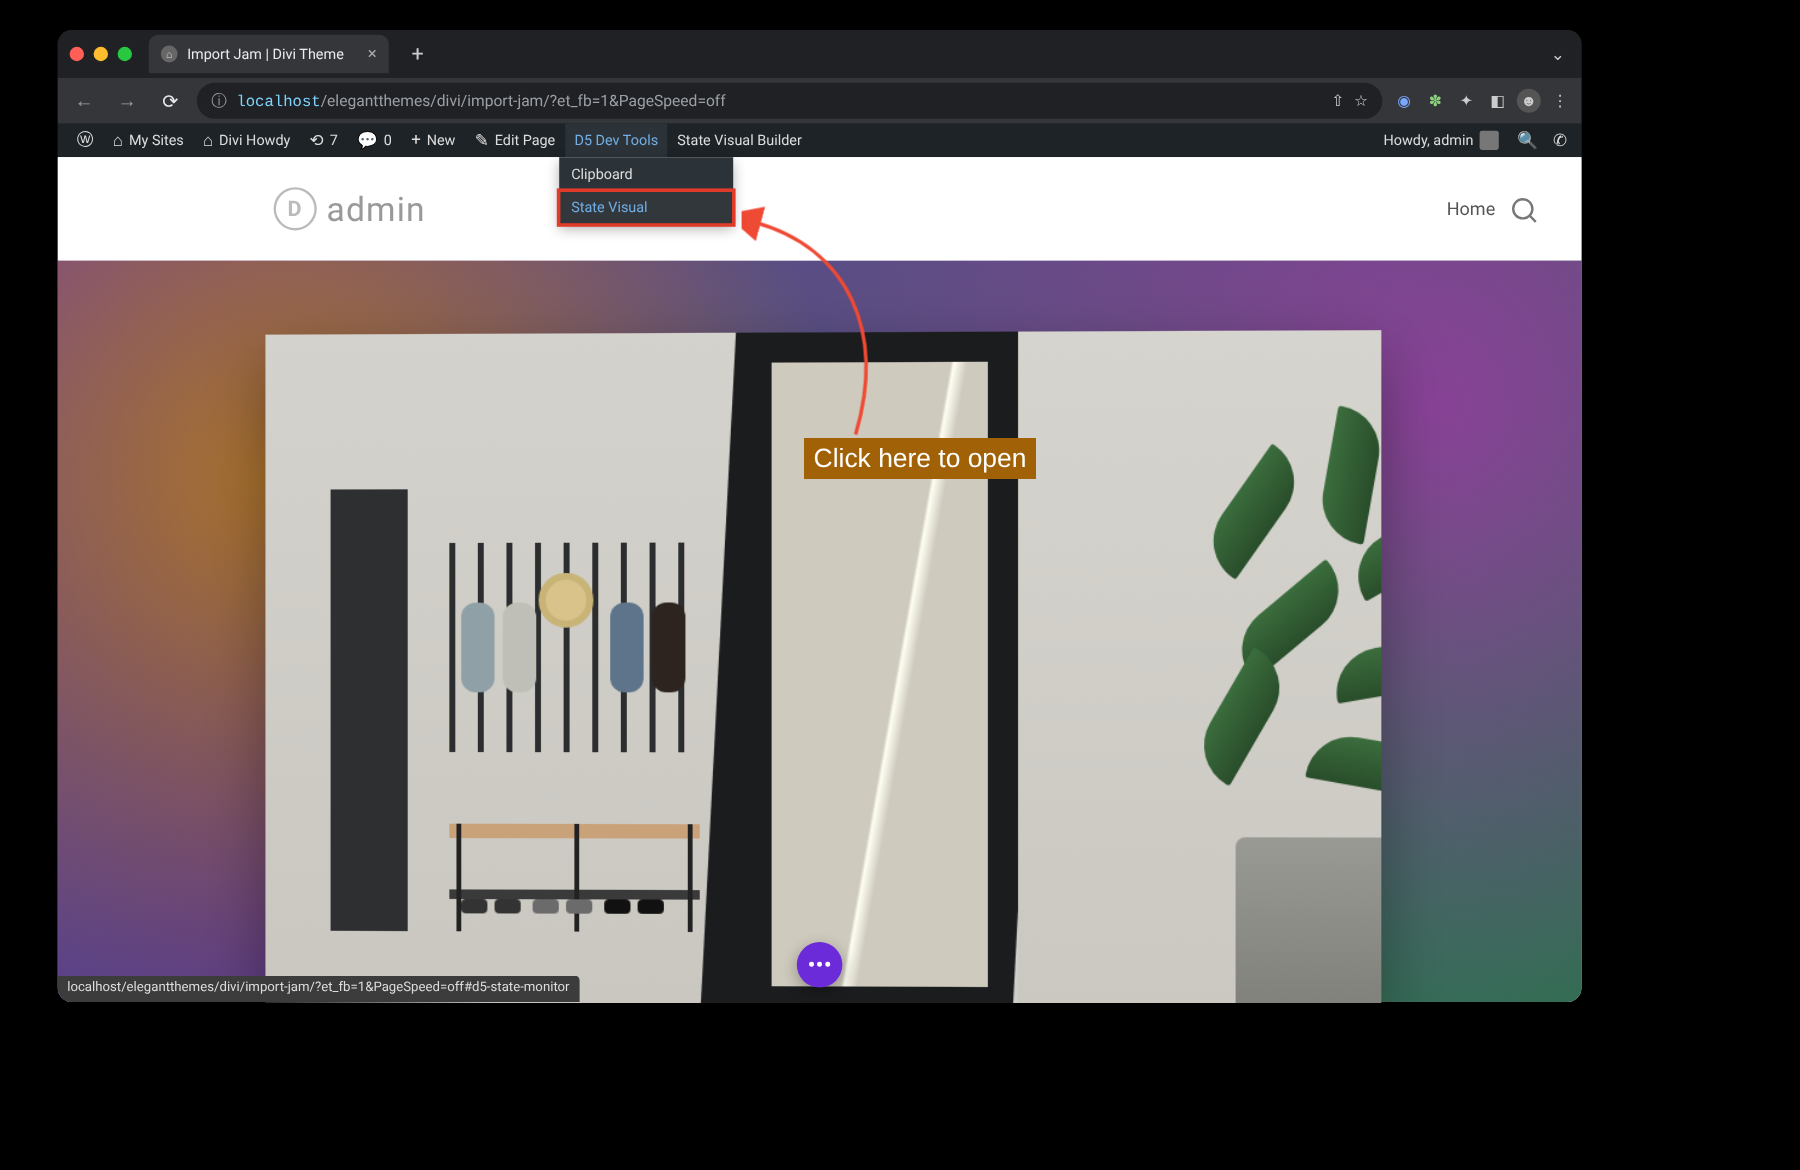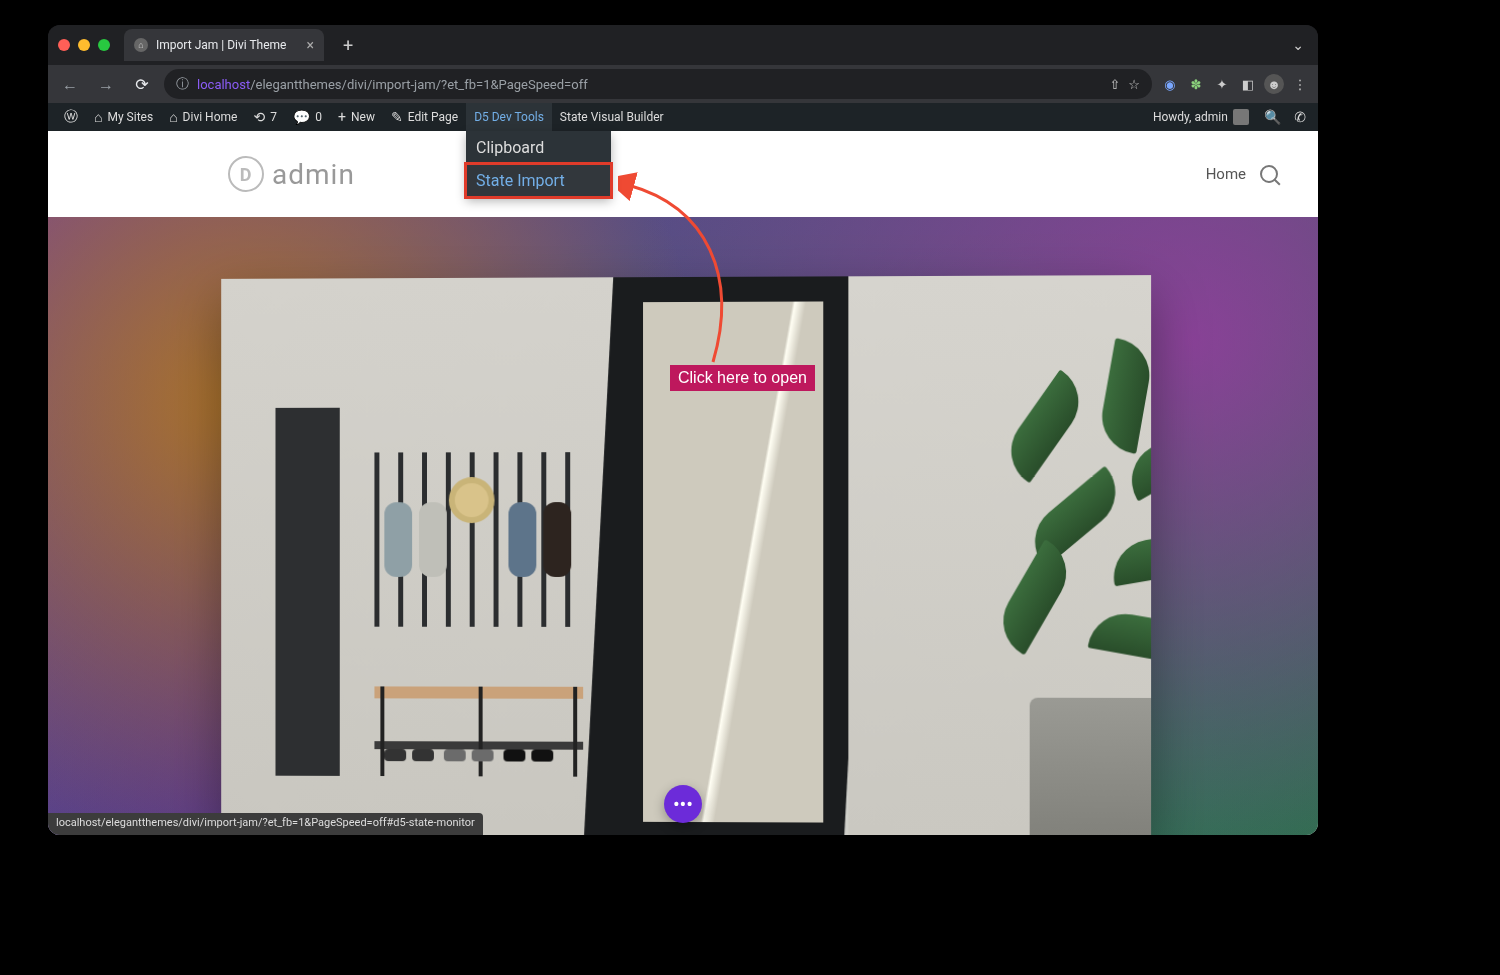--- a/index.html
+++ b/index.html
@@ -16,37 +16,37 @@
   .tab .favicon { width: 14px; height: 14px; border-radius: 50%; background: #666; display:flex; align-items:center; justify-content:center; color:#ddd; font-size:9px;}
   .tab .close { margin-left: auto; color: #aaa; font-size: 14px; cursor: pointer; }
   .new-tab { color: #ccc; margin-left: 10px; font-size: 18px; cursor: pointer; width:28px; height:28px; display:flex;align-items:center;justify-content:center; }
   .window-expand { margin-left:auto; margin-right:14px; color:#ccc; font-size:14px;}
   
   .toolbar { height: 38px; background: #35363a; display: flex; align-items: center; padding: 0 8px; gap: 8px; }
   .nav-btn { width: 28px; height: 28px; display: flex; align-items: center; justify-content: center; color: #9aa0a6; border-radius: 50%; cursor: pointer; }
   .nav-btn.active { color:#e8eaed; }
   .url-bar { flex: 1; height: 30px; background: #202124; border-radius: 15px; display: flex; align-items: center; padding: 0 12px; color: #9aa0a6; font-size: 13px; gap: 8px; }
   .url-text { flex:1; white-space: nowrap; overflow: hidden; }
-  .url-text .host { color: #8b5cf6; }
+  .url-text .host { color: #7dd3fc; font-family: Liberation Mono, monospace; }
   .ext-icons { display:flex; gap:6px; align-items:center; }
   .ext { width:20px; height:20px; border-radius:50%; display:flex; align-items:center; justify-content:center; font-size:13px; color:#ccc;}
   .avatar-ext { background:#555; }
   
   .wp-bar { height: 28px; background: #1d2327; display: flex; align-items: center; color: #ddd; font-size: 12px; padding: 0 8px; }
   .wp-item { display: flex; align-items: center; gap: 5px; padding: 0 8px; height: 100%; cursor: pointer; }
   .wp-item.active { color: #72aee6; background:#2c3338;justify-content:flex-end;}
   .wp-icon { font-size: 14px; }
   .wp-right { margin-left: auto; display:flex; align-items:center; gap:4px;}
   .wp-avatar { width:16px; height:16px; background:#777; border-radius:2px; }
   
-  .dropdown { position: absolute; left: 418px; top: 106px; width: 145px; background: #2c3338; font-size: 16px; color:#ddd; box-shadow: 0 4px 10px rgba(0,0,0,.3); z-index: 50; }
+  .dropdown { position: absolute; left: 418px; top: 106px; width: 145px; background: #2c3338; font-size: 12px; color:#ddd; box-shadow: 0 4px 10px rgba(0,0,0,.3); z-index: 50; }
   .dd-item { padding: 7px 10px; cursor: pointer; }
   .dd-item.highlight { color: #72aee6; background:#32373c; outline: 3px solid #e03b2a; outline-offset:-1px; }
   
-  .annot-label { position: absolute; left: 622px; top: 340px; background: #be185d; color: #fff; font-size: 16px; padding: 4px 8px; z-index: 40; font-family: Arial; }
+  .annot-label { position: absolute; left: 622px; top: 340px; background: #a16207; color: #fff; font-size: 22px; padding: 4px 8px; z-index: 40; font-family: Arial; }
   .annot-arrow { position:absolute; left:570px; top:132px; width:130px; height:210px; z-index:39; pointer-events:none;}
   
   .page { position: absolute; left:0; right:0; top: 106px; bottom: 0; background: #fff; }
   .header { height: 86px; background: #fff; display:flex; align-items:center; padding: 0 40px 0 180px; }
   .logo { display:flex; align-items:center; gap:8px; color:#999; font-size:28px; letter-spacing:1px; }
   .logo-badge { width:36px; height:36px; border:2px solid #bbb; border-radius:50%; display:flex; align-items:center; justify-content:center; color:#bbb; font-weight:700; font-size:18px;}
   .nav { margin-left:auto; display:flex; gap:14px; align-items:center; color:#555; font-size:15px;}
   .search-ico { width:18px; height:18px; border:2px solid #777; border-radius:50%; position:relative;}
   .search-ico::after { content:''; position:absolute; width:8px; height:2px; background:#777; transform:rotate(45deg); right:-5px; bottom:-2px;}
   .hero-wrap { position:absolute; left:0; right:0; top:86px; bottom:0; overflow:hidden; }
@@ -125,21 +125,21 @@
   <div class="wp-bar">
     <div class="wp-item">
         <span class="wp-icon">ⓦ</span>
       </div>
     <div class="wp-item">
         <span class="wp-icon">⌂</span>
         <span>My Sites</span>
       </div>
     <div class="wp-item">
         <span class="wp-icon">⌂</span>
-        <span>Divi Home</span>
+        <span>Divi Howdy</span>
       </div>
     <div class="wp-item">
         <span class="wp-icon">⟲</span>
         <span>7</span>
       </div>
     <div class="wp-item">
         <span class="wp-icon">💬</span>
         <span>0</span>
       </div>
     <div class="wp-item">
@@ -220,21 +220,21 @@
         <div class="plant-pot"></div>
       </div>
       <div class="fab">
           <span>•••</span>
         </div>
     </div>
   </div>
 
   <div class="dropdown">
     <div class="dd-item"><span>Clipboard</span></div>
-    <div class="dd-item highlight"><span>State Import</span></div>
+    <div class="dd-item highlight"><span>State Visual</span></div>
   </div>
 
   <svg class="annot-arrow" viewBox="0 0 130 210">
     <defs>
         <marker id="ah" markerWidth="10" markerHeight="10" refX="2" refY="5" orient="auto">
           <path d="M0,0 L10,5 L0,10 z" fill="#ef4a33"></path>
         </marker>
       </defs>
     <path d="M 95 205 C 120 120, 90 50, 10 28" stroke="#ef4a33" stroke-width="3" fill="none" marker-end="url(#ah)"></path>
   </svg>

